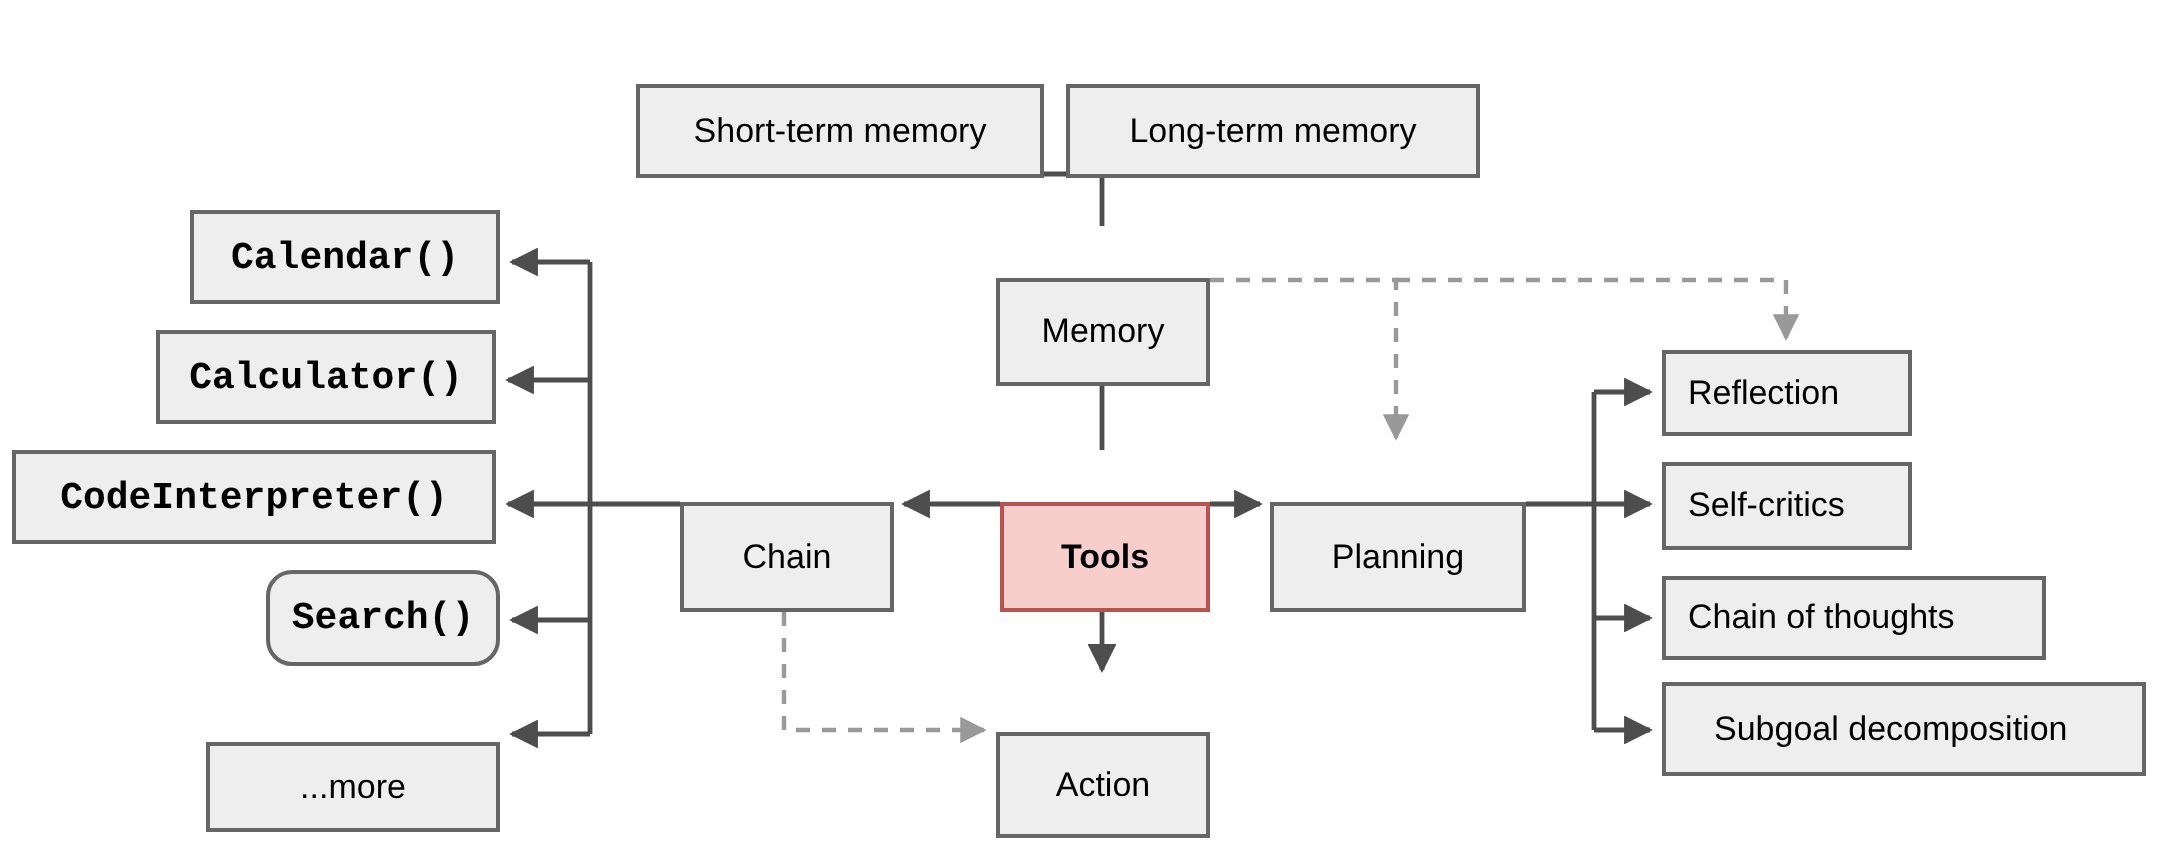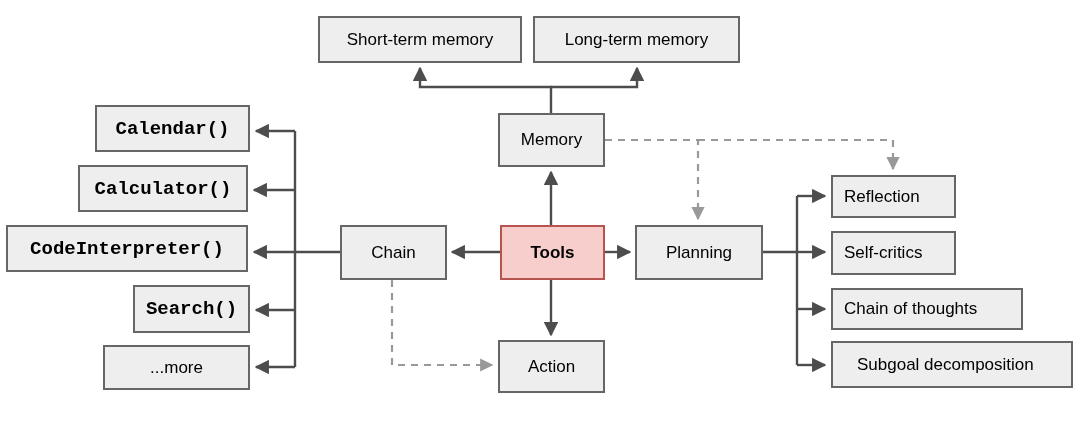--- a/index.html
+++ b/index.html
@@ -4,21 +4,21 @@
 <style>
   html,body{margin:0;padding:0;background:#ffffff;}
   body{width:1080px;height:429px;overflow:hidden;
        font-family:"Liberation Sans",sans-serif;}
   #diagram{position:relative;width:1080px;height:429px;}
   svg.edges{position:absolute;left:0;top:0;width:1080px;height:429px;}
   .node{position:absolute;box-sizing:border-box;
         background:#eeeeee;border:2px solid #666666;
         display:flex;align-items:center;
         color:#000000;white-space:nowrap;}
-  .node.center{justify-content:center;}
+  .node.center{justify-content:center;margin-top:26px;}
   .node.lead{justify-content:flex-start;padding-left:11px;}
   .node.sans{font-family:"Liberation Sans",sans-serif;font-size:17px;font-weight:400;}
   .node.mono{font-family:"Liberation Mono",monospace;font-size:19px;font-weight:700;
              letter-spacing:0px;justify-content:center;}
   .node.accent{background:#f8cecc;border-color:#b85450;font-weight:700;}
 </style>
 </head>
 <body>
 
 <div id="diagram">
@@ -105,21 +105,21 @@
   </div>
 
   <div class="node mono" style="left:78px;top:165px;width:170px;height:47px;">
     <span>Calculator()</span>
   </div>
 
   <div class="node mono" style="left:6px;top:225px;width:242px;height:47px;">
     <span>CodeInterpreter()</span>
   </div>
 
-  <div class="node mono" style="left:133px;top:285px;width:117px;height:48px;">
+  <div class="node mono" style="left:133px;top:285px;width:117px;height:48px;border-radius:13px;">
     <span>Search()</span>
   </div>
 
   <div class="node sans center" style="left:103px;top:345px;width:147px;height:45px;">
     <span>...more</span>
   </div>
 
   <div class="node sans lead" style="left:831px;top:175px;width:125px;height:43px;">
     <span>Reflection</span>
   </div>

